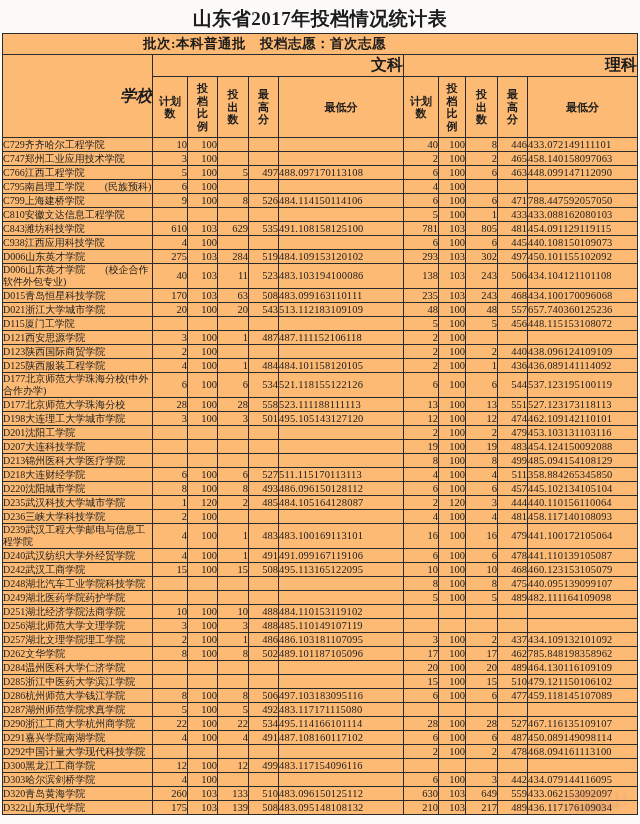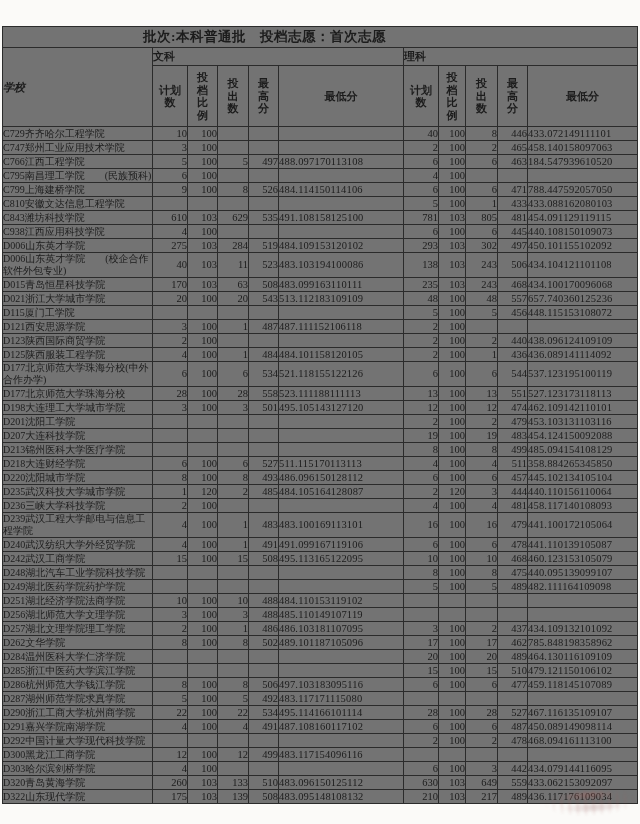--- a/index.html
+++ b/index.html
@@ -13,45 +13,45 @@
   .page{position:relative;width:640px;height:824px;background:#fbfaf8;}
   .title{
     text-align:center;
     padding-top:6px;
     height:26px;
     font-size:19px;
     font-weight:bold;
     letter-spacing:0.5px;
   }
   table.adm{
-    position:absolute;top:26px;left:2px;
+    position:absolute;top:33px;left:2px;
     border-collapse:collapse;
     table-layout:fixed;
     width:635px;
-    background:#737373;
+    background:#fdba74;
   }
   table.adm th, table.adm td{
     border:1px solid #2b2b2b;
     padding:0;
     overflow:hidden;
     vertical-align:middle;
   }
   tr.batch-row th{
     height:20px;
     font-size:13.5px;
     font-weight:bold;
     text-align:left;
     padding-left:140px;
     letter-spacing:0.5px;
   }
   tr.group-row th{
     height:17px;
-    font-size:11px;
+    font-size:16px;
     font-weight:bold;
-    text-align:left;
+    text-align:right;
   }
   th.school-h{font-size:12px;font-weight:bold;text-align:center;font-style:italic;}
   tr.cols-row th{
     height:60px;
     font-size:11px;
     font-weight:bold;
     text-align:center;
     line-height:12.5px;
     white-space:pre-line;
     word-break:break-all;
@@ -79,20 +79,21 @@
       radial-gradient(ellipse 46px 8px at 52% 68%, rgba(150,104,104,0.5), rgba(150,104,104,0) 72%),
       repeating-linear-gradient(90deg, rgba(165,90,86,0.22) 0 3px, rgba(165,90,86,0) 3px 8px);
     -webkit-mask-image:radial-gradient(ellipse 48px 15px at 50% 50%, #000 60%, transparent 100%);
             mask-image:radial-gradient(ellipse 48px 15px at 50% 50%, #000 60%, transparent 100%);
   }
 </style>
 </head>
 <body>
 
 <div class="page">
+  <div class="title">山东省2017年投档情况统计表</div>
 
   <table class="adm">
     <colgroup>
       <col style="width:150px">
         <col style="width:35px">
         <col style="width:30px">
       <col style="width:31px">
         <col style="width:30px">
         <col style="width:125px">
       <col style="width:35px">
@@ -170,21 +171,21 @@
           <td class="school">C766江西工程学院</td>
           <td class="num">5</td>
           <td class="num">100</td>
           <td class="num">5</td>
           <td class="num">497</td>
           <td class="min">488.097170113108</td>
           <td class="num">6</td>
           <td class="num">100</td>
           <td class="num">6</td>
           <td class="num">463</td>
-          <td class="min">184.547939610520</td>
+          <td class="min">448.099147112090</td>
         </tr>
         <tr>
           <td class="school">C795南昌理工学院　　(民族预科)</td>
           <td class="num">6</td>
           <td class="num">100</td>
           <td class="num"></td>
           <td class="num"></td>
           <td class="min"></td>
           <td class="num">4</td>
           <td class="num">100</td>

